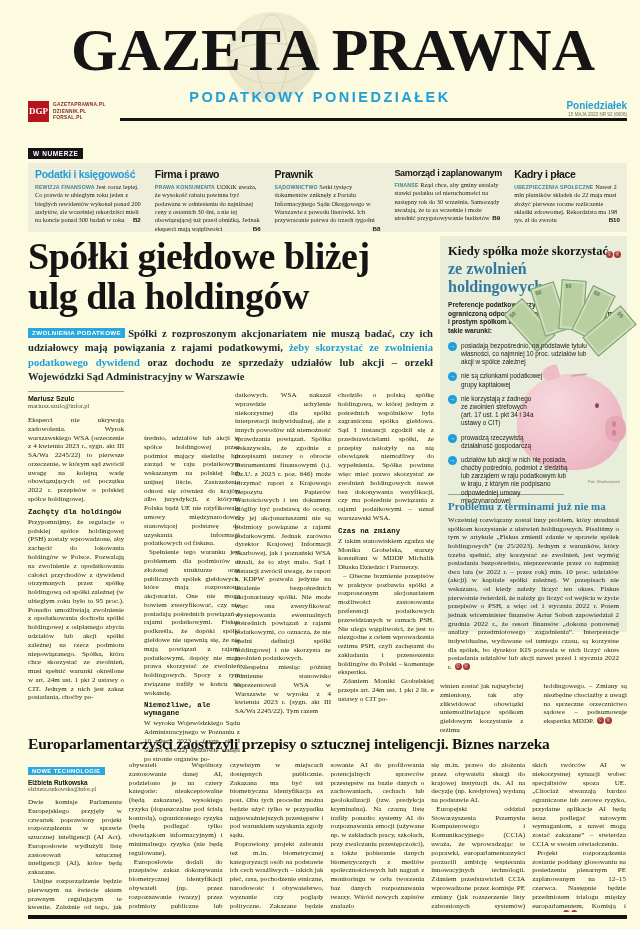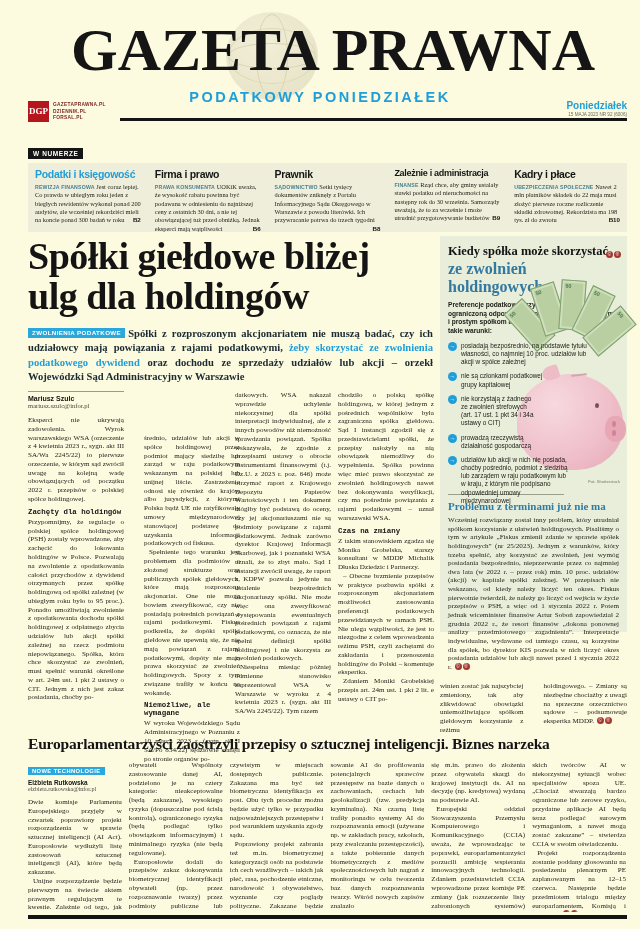--- a/index.html
+++ b/index.html
@@ -179,21 +179,21 @@
   </div>
   <div class="wn-box">
     <div class="wn-title">Firma i prawo</div>
     <div class="wn-text"><span class="wn-kicker">PRAWA KONSUMENTA</span> <span>UOKiK uważa, że wysokość rabatu powinna być podawana w odniesieniu do najniższej ceny z ostatnich 30 dni, a nie tej obowiązującej tuż przed obniżką. Jednak eksperci mają wątpliwości</span> <b class="wn-page">B6</b></div>
   </div>
   <div class="wn-box">
     <div class="wn-title">Prawnik</div>
     <div class="wn-text"><span class="wn-kicker">SĄDOWNICTWO</span> <span>Setki tysięcy dokumentów zniknęły z Portalu Informacyjnego Sądu Okręgowego w Warszawie z powodu literówki. Ich przywracanie potrwa do trzech tygodni</span> <b class="wn-page">B8</b></div>
   </div>
   <div class="wn-box">
-    <div class="wn-title small">Zależnie i administracja</div>
+    <div class="wn-title small">Samorząd i zaplanowanym</div>
     <div class="wn-text"><span class="wn-kicker">FINANSE</span> <span>Rząd chce, aby gminy ustalały stawki podatku od nieruchomości na następny rok do 30 września. Samorządy uważają, że to za wcześnie i może utrudnić przygotowywanie budżetów</span> <b class="wn-page">B9</b></div>
   </div>
   <div class="wn-box">
     <div class="wn-title">Kadry i płace</div>
     <div class="wn-text"><span class="wn-kicker">UBEZPIECZENIA SPOŁECZNE</span> <span>Nawet 2 mln płatników składek do 22 maja musi złożyć pierwsze roczne rozliczenie składki zdrowotnej. Rekordzista ma 198 tys. zł do zwrotu</span> <b class="wn-page">B10</b></div>
   </div>
 </div>
 
 <h1 class="headline">
   <span>Spółki giełdowe bliżej</span><br>

